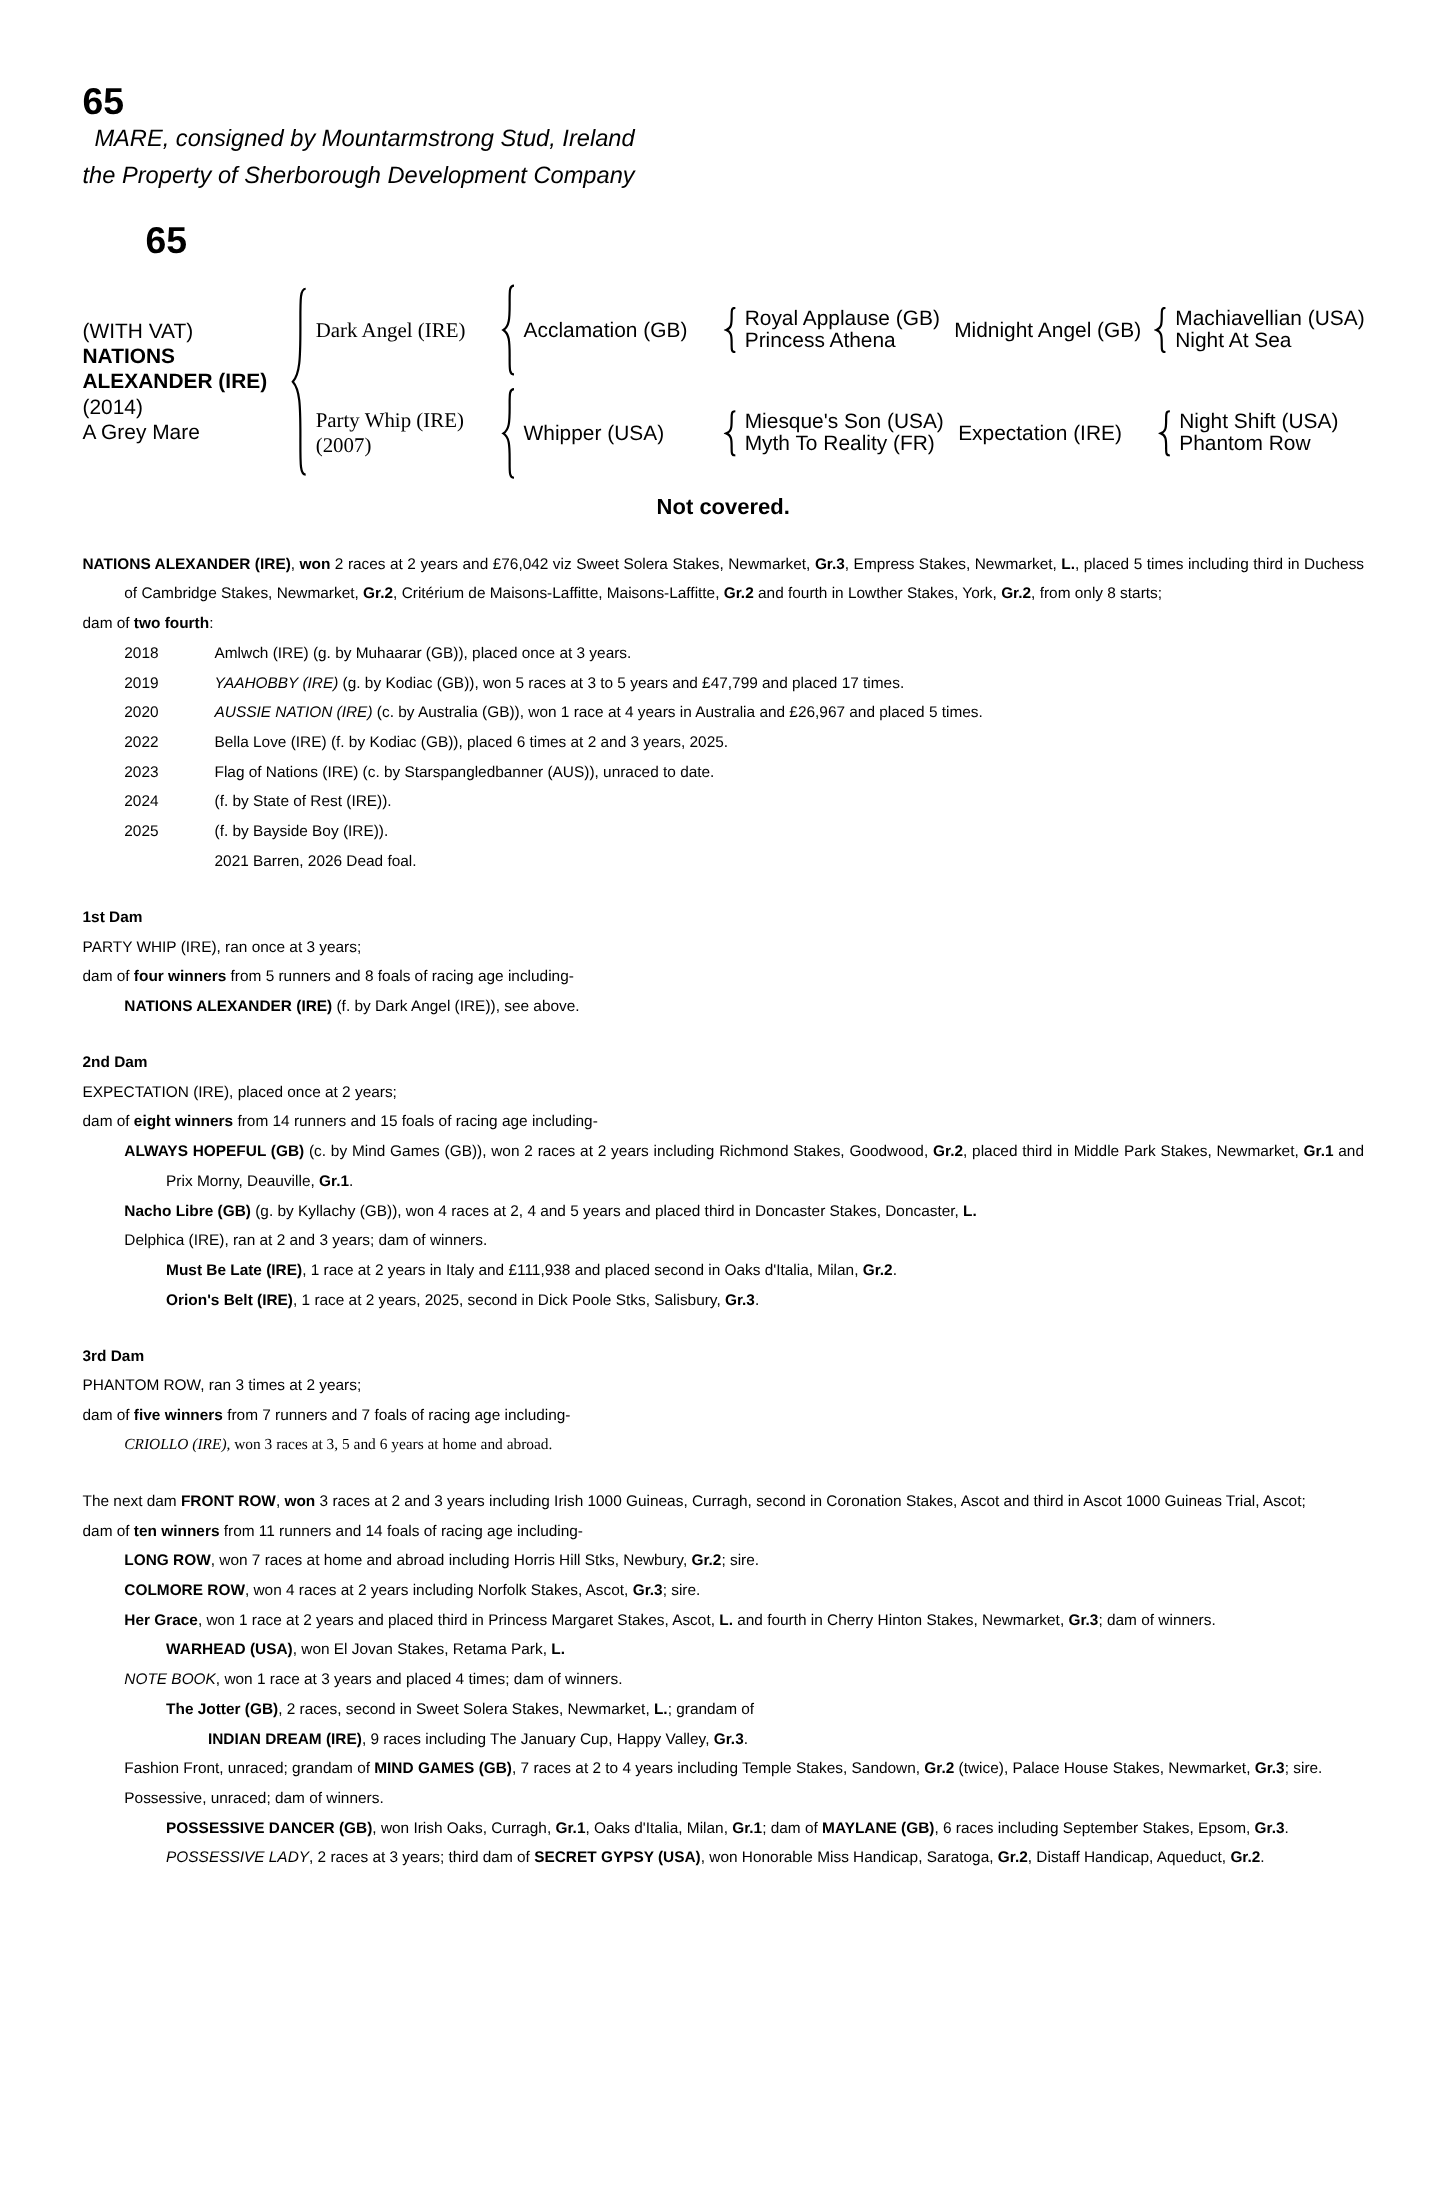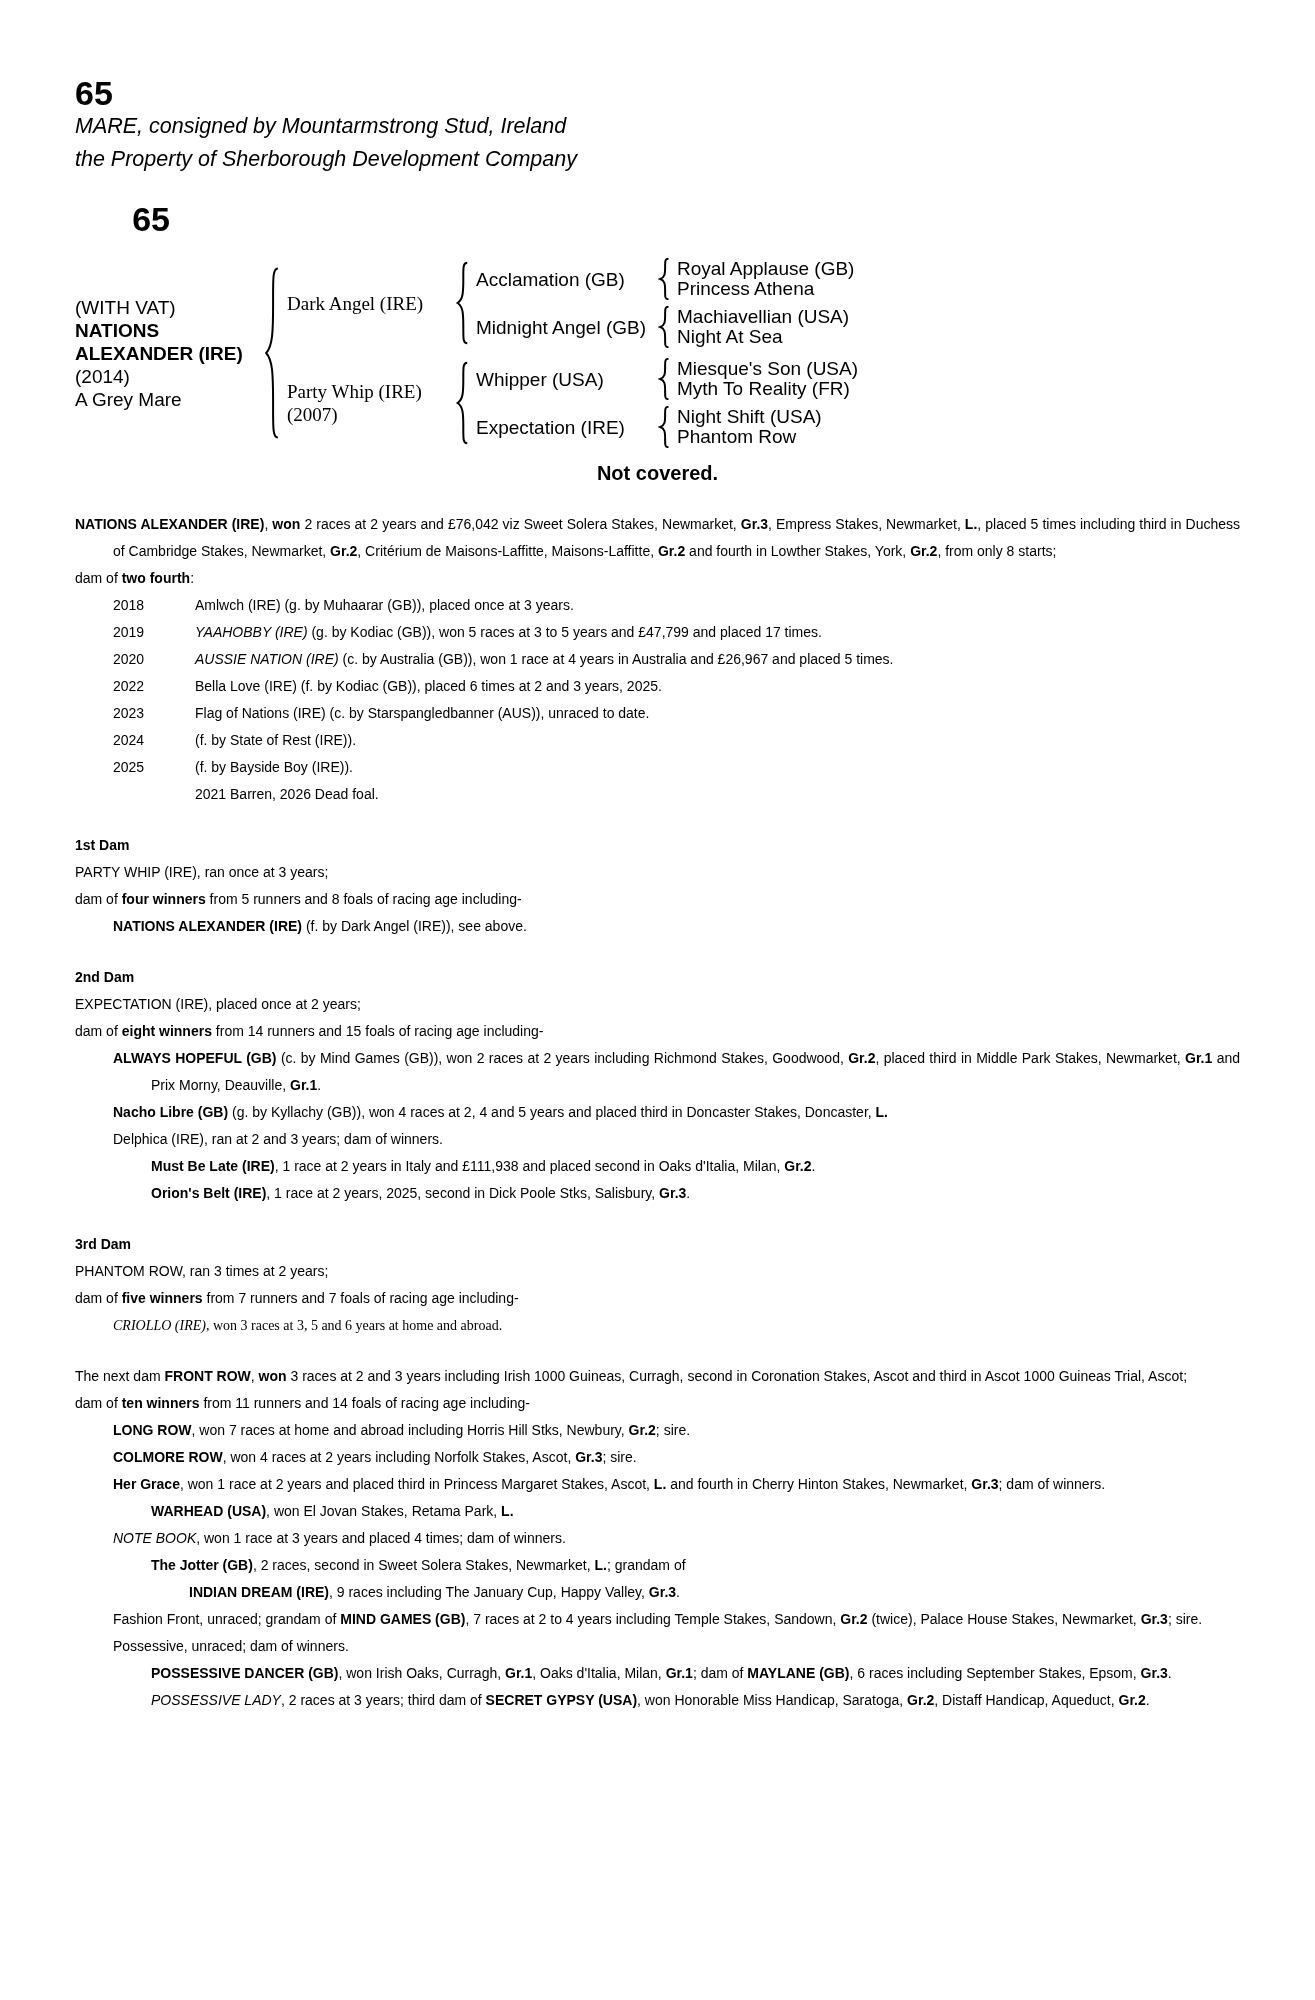--- a/index.html
+++ b/index.html
@@ -5,29 +5,29 @@
   html,body{margin:0;padding:0;background:#fff;}
   .page{position:relative;width:1315px;height:2000px;background:#fff;color:#000;
         font-family:"Liberation Sans",sans-serif;overflow:hidden;}
   .b{font-weight:bold;}
   .i{font-style:italic;}
 
   
   .header{display:flex;align-items:flex-start;padding:50px 75px 0 75px;flex-direction:column;}
   .lot{width:95px;font-size:34px;font-weight:bold;line-height:1;margin-top:26px;}
   .lot.right{text-align:right;}
-  .consign{flex:1;text-align:left;font-style:italic;font-size:21.5px;line-height:33px;}
+  .consign{flex:1;text-align:right;font-style:italic;font-size:21.5px;line-height:33px;}
 
   
   .pedigree{display:flex;align-items:center;margin:22px 0 0 75px;font-size:19px;line-height:23px;}
   .subject{width:188px;}
   .halves{display:flex;flex-direction:column;gap:10px;}
   .half{display:flex;align-items:center;}
   .g2{width:168px;padding-left:7px;font-family:Liberation Serif, serif;}
-  .g3stack{display:flex;flex-direction:column;gap:6px;}
+  .g3stack{display:flex;flex-direction:row;gap:6px;}
   .g3row{display:flex;align-items:center;}
   .g3name{width:182px;padding-left:7px;}
   .g4stack{padding-left:7px;}
   .g4stack div{line-height:20px;white-space:nowrap;}
   .brace{flex:none;display:flex;align-items:center;}
   .brace svg{display:block;}
 
   .covered{text-align:center;font-weight:bold;font-size:20px;margin-top:14px;}
 
   

